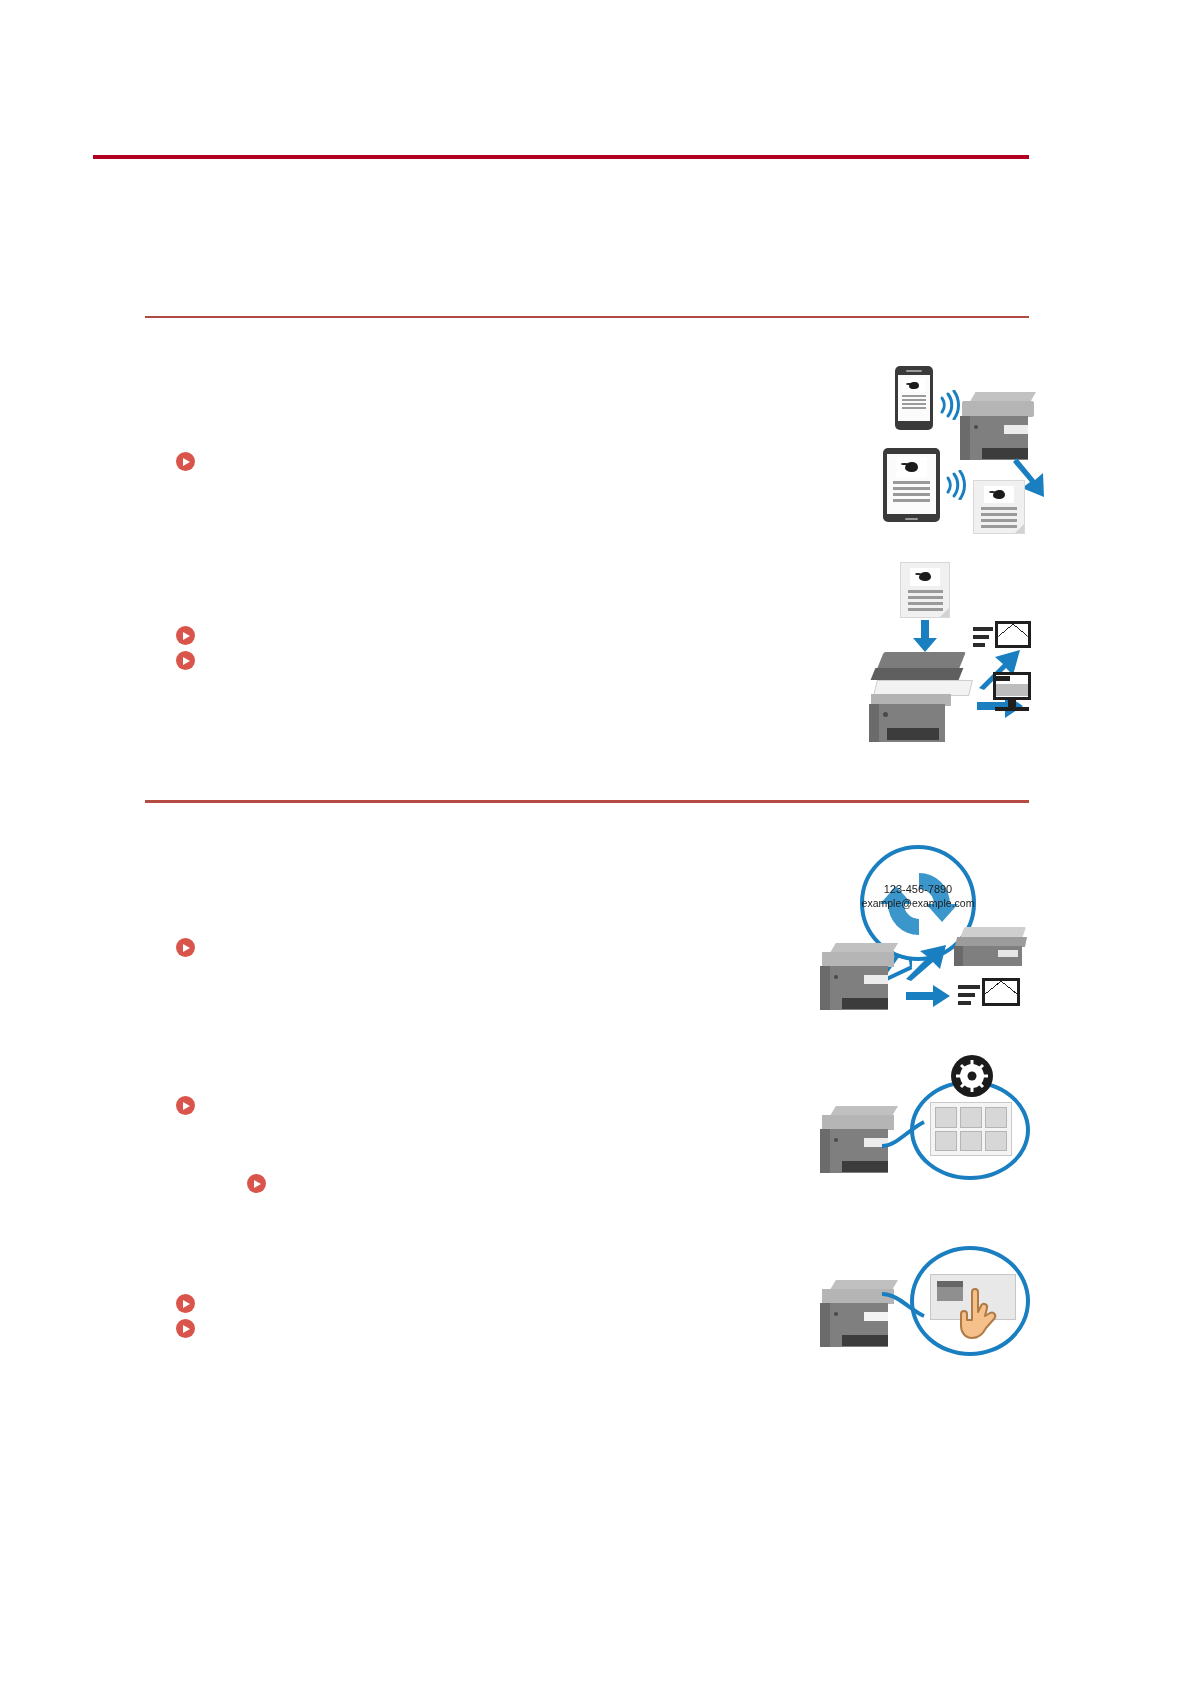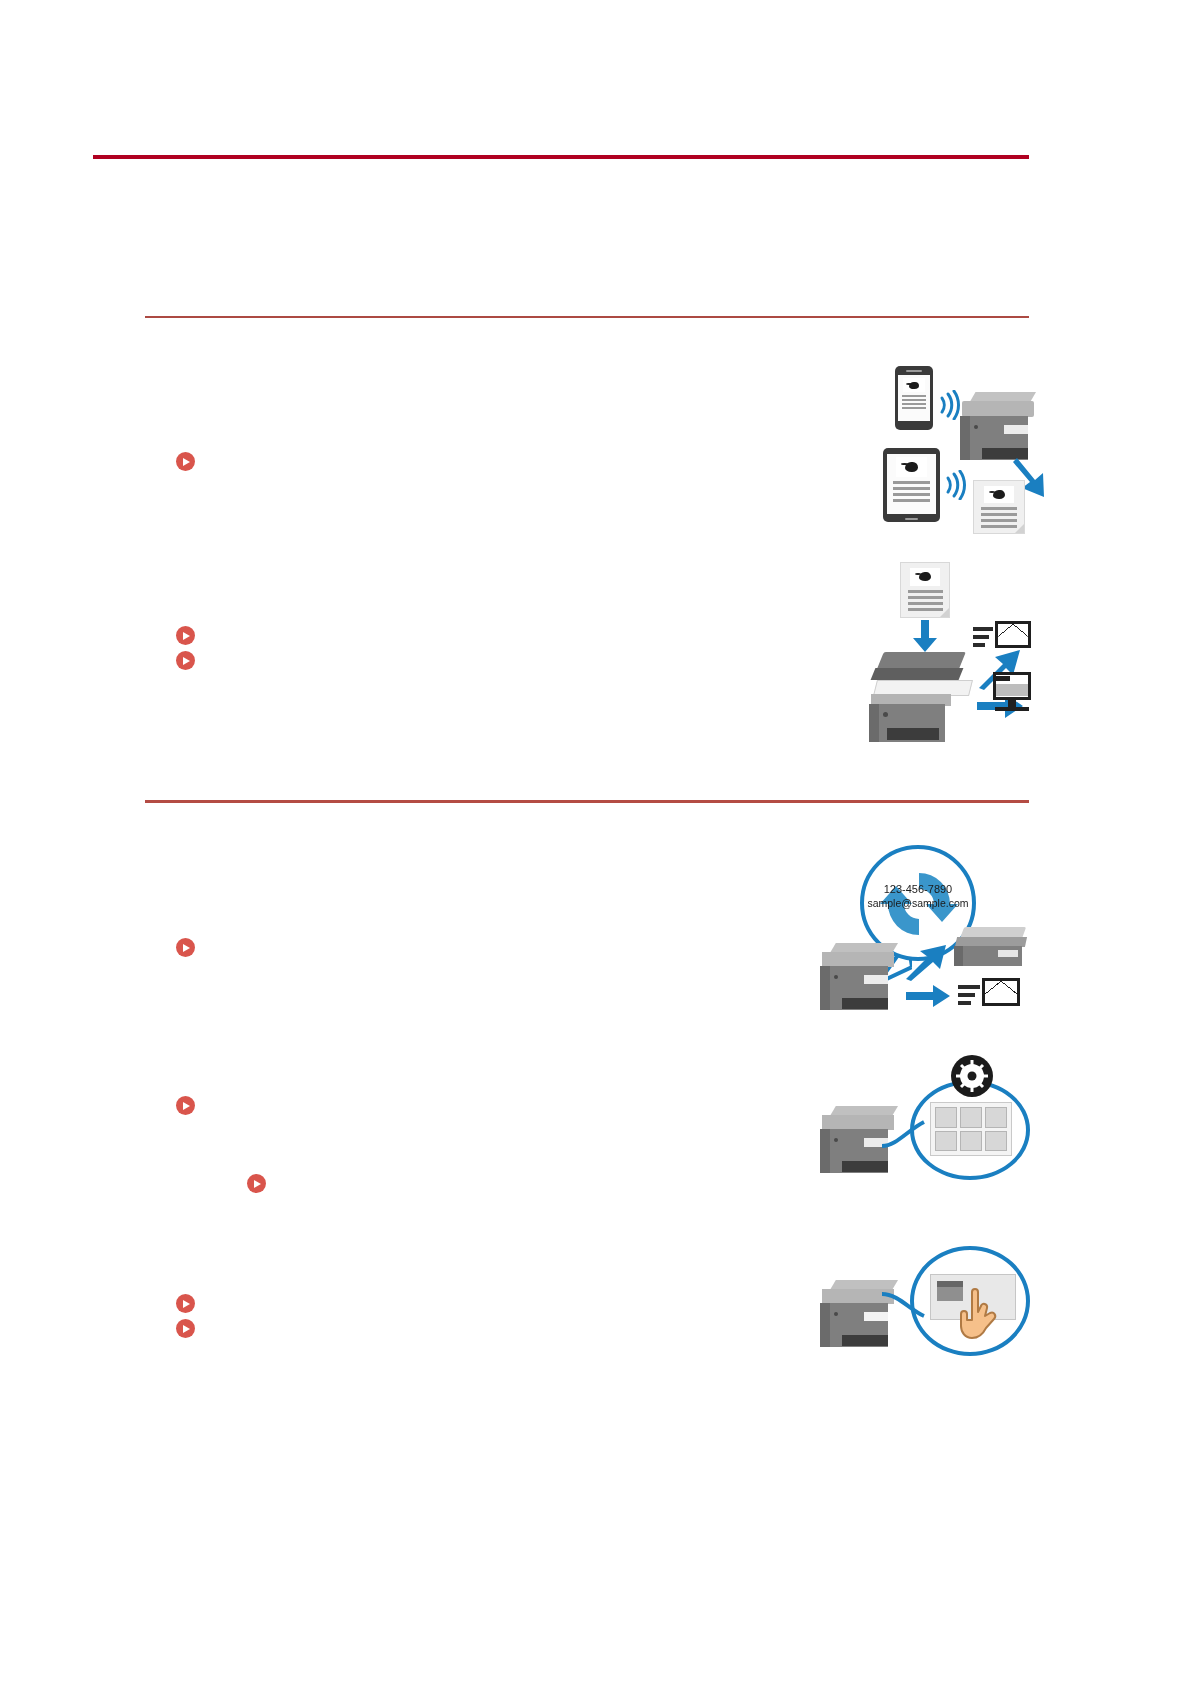--- a/index.html
+++ b/index.html
@@ -349,21 +349,21 @@
 
     <div class="bubble-ring" style="left:42px;top:0px;width:116px;height:116px;"></div>
 
     <svg style="position:absolute;left:62px;top:20px;" width="78" height="78" viewBox="0 0 78 78">
       <path d="M39 8 A31 31 0 0 1 70 39 L78 39 L62 57 L46 39 L54 39 A15 15 0 0 0 39 24 Z" fill="#2f90c8" opacity="0.95"></path>
       <path d="M39 70 A31 31 0 0 1 8 39 L0 39 L16 21 L32 39 L24 39 A15 15 0 0 0 39 54 Z" fill="#2f90c8" opacity="0.95"></path>
     </svg>
 
     <div class="bubble-text" style="left:42px;top:38px;width:116px;font-size:11px;">
       <span>123-456-7890</span><br>
-      <span style="font-size:10.5px;">sample@sample.com</span>
+      <span style="font-size:10.5px;">example@example.com</span>
     </div>
 
     <div style="position:absolute;left:0px;top:98px;width:84px;height:82px;">
       <div class="printer-top" style="left:6px;top:0px;width:74px;height:10px;background:#c0c0c0;
             clip-path:polygon(8% 100%,16% 0%,100% 0%,92% 100%);"></div>
       <div class="printer-top" style="left:4px;top:9px;width:72px;height:15px;background:#b5b5b5;"></div>
       <div class="printer-body" style="left:4px;top:23px;width:66px;height:44px;background:#7f7f7f;"></div>
       <div class="printer-shadow" style="left:2px;top:23px;width:10px;height:44px;background:#6b6b6b;"></div>
       <div class="printer-panel" style="left:46px;top:32px;width:24px;height:9px;background:#ececec;"></div>
       <div style="position:absolute;left:16px;top:32px;width:4px;height:4px;background:#4a4a4a;border-radius:50%;"></div>

